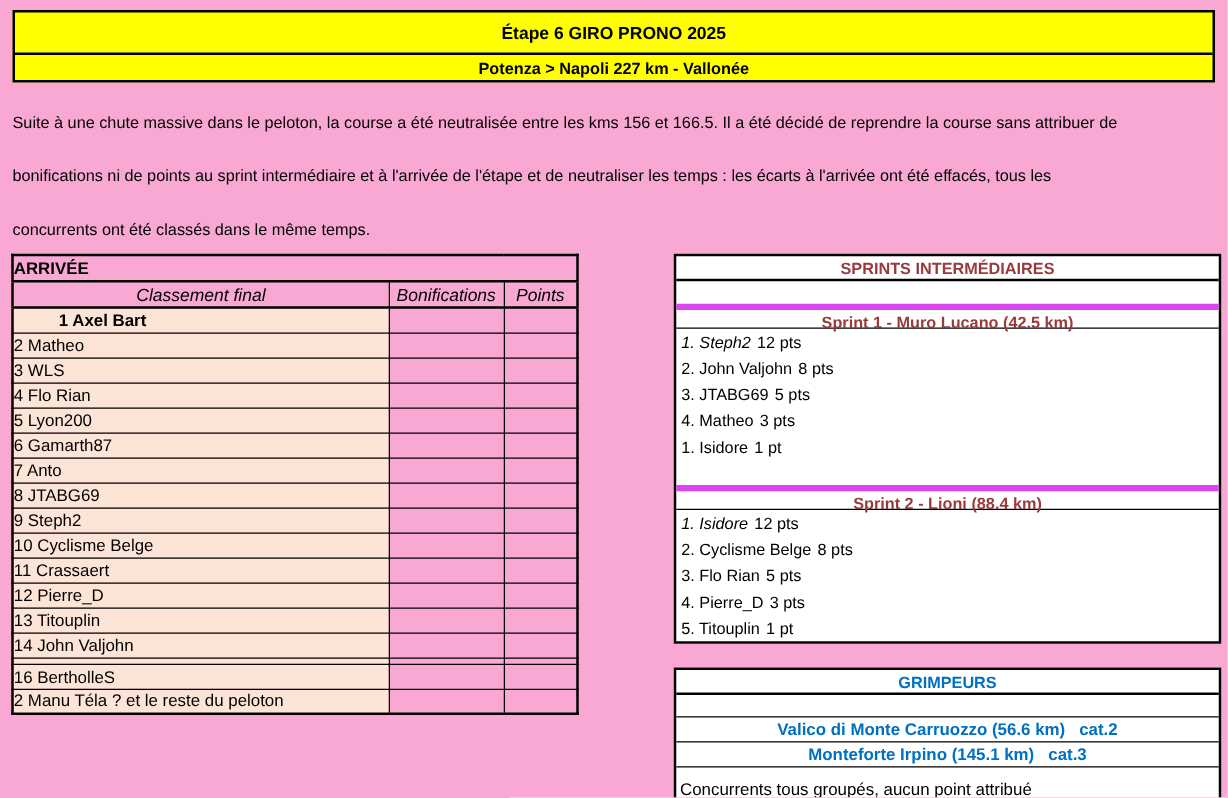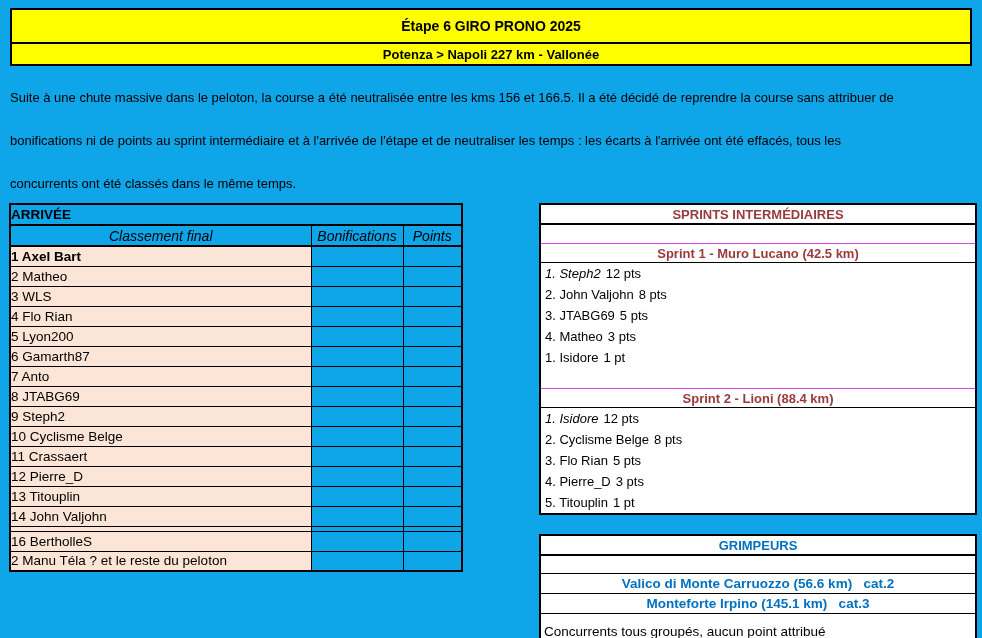--- a/index.html
+++ b/index.html
@@ -1,18 +1,18 @@
 <!DOCTYPE html>
 <html><head>
 <meta charset="utf-8">
 <style>
   * { margin:0; padding:0; box-sizing:border-box; }
   body { background:#ffffff; }
   .page {
-    position:relative; width:982px; height:638px; background:#0ea5e9;
+    position:relative; width:982px; height:638px; background:#f9a8d4;
     font-family:"Liberation Sans", sans-serif; color:#000; overflow:hidden;
   }
   
   .banner { margin:8px 10px 0 10px; border:2px solid #000; background:#FFFF00; }
   .banner-title {
     height:34px; display:flex; align-items:center; justify-content:center;
     font-weight:bold; font-size:14px; border-bottom:2px solid #000;
   }
   .banner-subtitle {
     height:20px; display:flex; align-items:center; justify-content:center;
@@ -25,34 +25,34 @@
   .content { display:flex; align-items:flex-start; margin:8px 0 0 9px; }
   
   table.arrivee {
     border-collapse:collapse; width:452px; table-layout:fixed;
     font-size:13.5px; border:2px solid #000;
   }
   table.arrivee th, table.arrivee td { border:1px solid #000; height:20px; padding:0; }
   tr.t-title th { border-bottom:2px solid #000; font-weight:bold; font-size:13.5px; text-align:left; height:21px; }
   tr.t-cols th { border-bottom:2px solid #000; font-weight:normal; font-size:14px; text-align:center; height:21px;font-style:italic; }
   td.name { background:#FCE4D6; text-align:left; padding-left:4px; }
-  tr.bold-row td.name { font-weight:bold; }
+  tr.bold-row td.name { font-weight:bold;padding-left:36px; }
   tr.spacer td { height:5px; }
   
   .right-col { margin-left:76px; width:438px; }
   .box { border:2px solid #000; font-size:13px; background:#fff; }
   .box-title {
     height:20px; line-height:20px; text-align:center; font-weight:bold;
     border-bottom:2px solid #000; font-size:13px;
   }
   .sprints-box .box-title { color:#993A3C; }
   .empty-row { height:18px; }
   .sub-header {
     height:20px; line-height:20px; text-align:center; font-weight:bold;
-    color:#993A3C; border-top:1px solid #d946ef; border-bottom:1px solid #000;
+    color:#993A3C; border-top:5px solid #d946ef; border-bottom:1px solid #000;
   }
   .sprint-item { height:21px; line-height:21px; padding-left:4px; }
   .sprint-list .sprint-item:first-child .s-label { font-style:italic; }
   .s-pts { margin-left:5px; }
   .grimpeurs-box { margin-top:19px; }
   .grimpeurs-box .box-title { color:#0070C0; }
   .g-empty { height:18px; border-bottom:1px solid #000; }
   .climb {
     height:20px; line-height:20px; text-align:center; font-weight:bold;
     color:#0070C0; border-bottom:1px solid #000; white-space:pre; font-size:13.5px;

